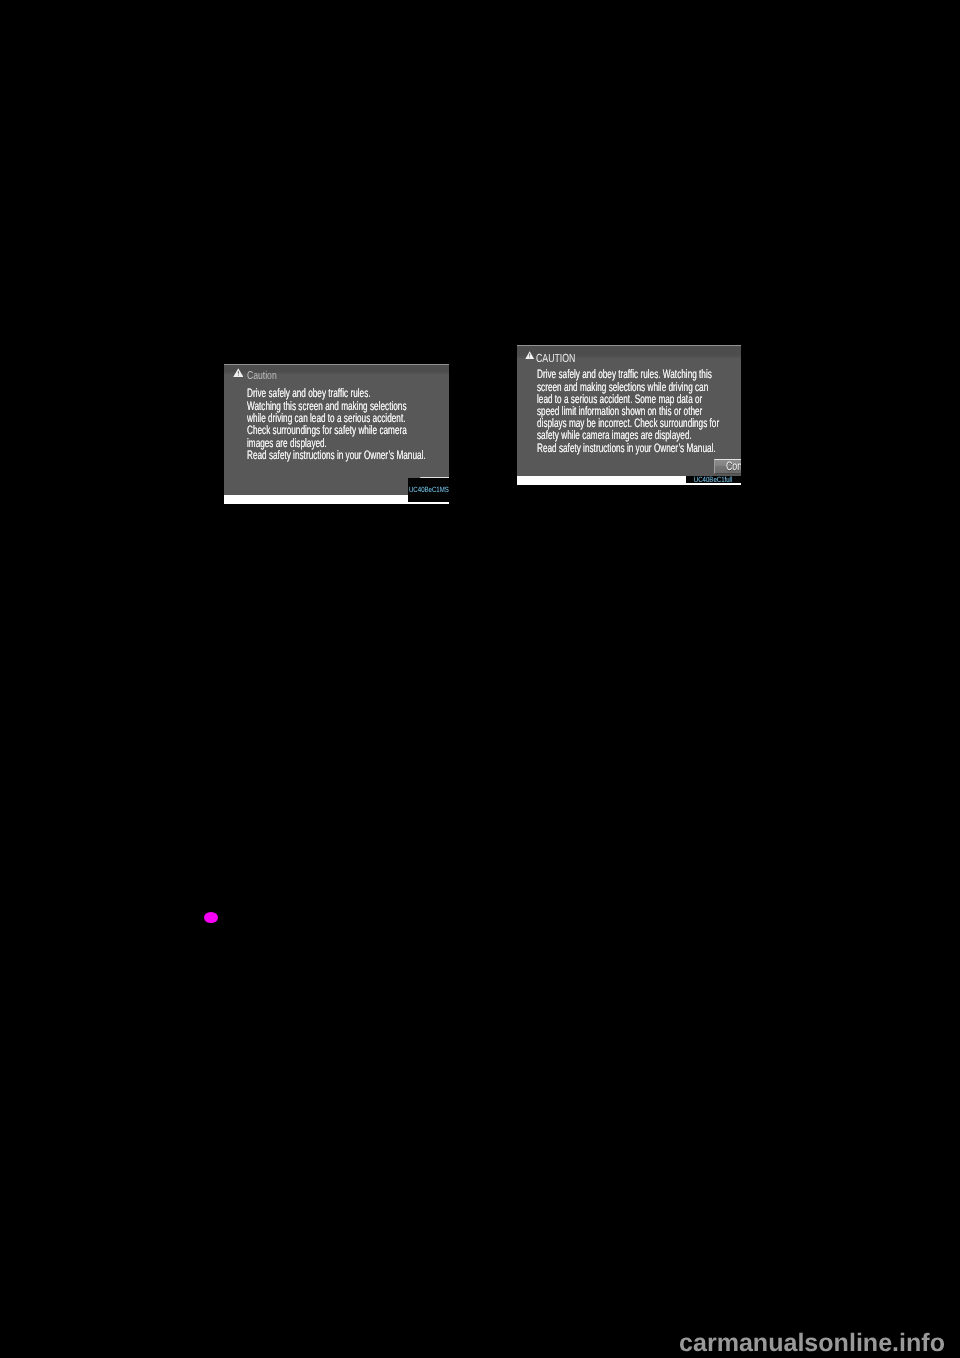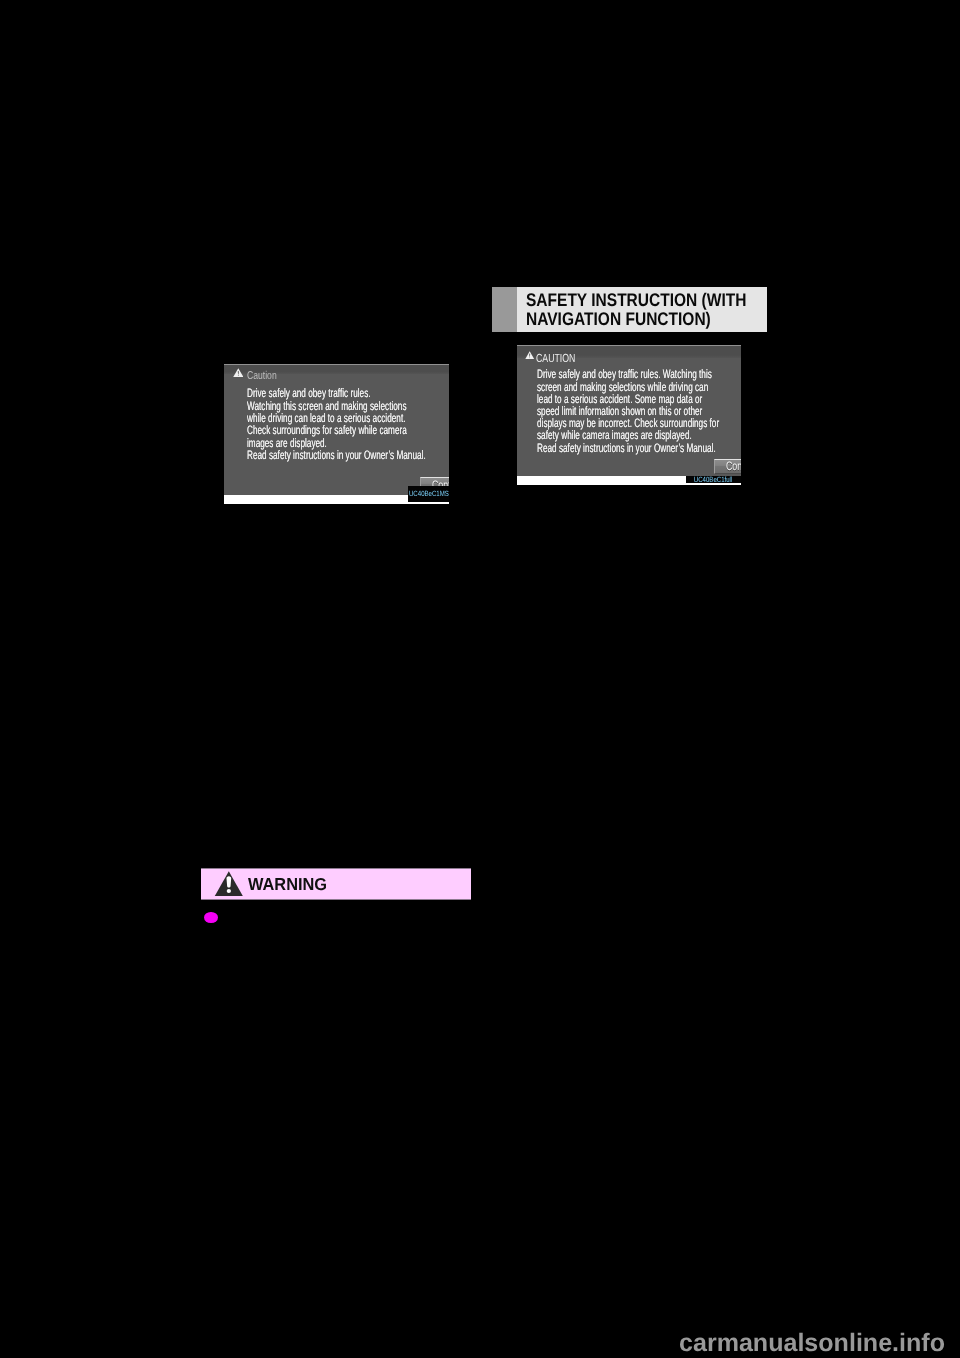--- a/index.html
+++ b/index.html
@@ -68,29 +68,25 @@
                  C51.6 65 50.5 63.5 50.2 60 L48.0 36.5 C47.4 33 49.6 30 53 30 Z" fill="#4d4d4d"></path>
         <ellipse cx="53" cy="75" rx="4.2" ry="4" fill="#4d4d4d"></ellipse>
       </svg>
       <span class="caplabel" style="font-size:11.4px;margin-left:3.6px;transform:scaleX(0.756);">Caution</span>
     </div>
     <div class="body" style="left:23px;top:23.4px;font-size:12.3px;line-height:12.36px;"><div>Drive safely and obey traffic rules.</div><div>Watching this screen and making selections</div><div>while driving can lead to a serious accident.</div><div>Check surroundings for safety while camera</div><div>images are displayed.</div><div>Read safety instructions in your Owner’s Manual.</div></div>
     <div class="btn" style="left:159.7px;top:113.2px;width:59px;height:15px;">
       <span class="btnlabel" style="font-size:12.3px;">Continue</span>
     </div>
     <div class="footbar" style="height:8.6px;"></div>
-    <div class="figid" style="left:184px;right:0;bottom:2.4px;height:16px;">
+    <div class="figid" style="left:184px;right:0;bottom:2.4px;height:24px;">
       <span class="figtext" style="font-size:7.6px;">UC40BeC1MS</span>
     </div>
   </div>
 
-  <div class="sec-head" style="left:492px;top:287px;width:275px;height:45px;">
-    <div class="tab"></div>
-    <div class="txt" style="top:3.3px;"><div>SAFETY INSTRUCTION (WITH</div><div>NAVIGATION FUNCTION)</div></div>
-  </div>
 
   <div class="shot" style="left:517px;top:345px;width:224px;height:140px;">
     <div class="topline"></div>
     <div class="hdr" style="height:12px;"></div>
     <div class="cautionrow" style="left:7.5px;top:5.8px;height:9px;">
       <svg width="9.4" height="8.4" viewBox="0 0 94 84">
         <path d="M47 2 L92 82 L2 82 Z" fill="#f2f2f2"></path>
         <path d="M47 26 C50.2 26 52.2 28.8 51.6 32 L49.6 54 C49.3 57.2 48.3 58.6 47 58.6
                  C45.7 58.6 44.7 57.2 44.4 54 L42.4 32 C41.8 28.8 43.8 26 47 26 Z" fill="#4d4d4d"></path>
         <ellipse cx="47" cy="68" rx="3.9" ry="3.7" fill="#4d4d4d"></ellipse>
@@ -100,27 +96,17 @@
     <div class="body" style="left:20px;top:23.3px;font-size:12.3px;line-height:12.2px;"><div>Drive safely and obey traffic rules. Watching this</div><div>screen and making selections while driving can</div><div>lead to a serious accident. Some map data or</div><div>speed limit information shown on this or other</div><div>displays may be incorrect. Check surroundings for</div><div>safety while camera images are displayed.</div><div>Read safety instructions in your Owner’s Manual.</div></div>
     <div class="btn" style="left:160.7px;top:113.7px;width:59px;height:14.9px;">
       <span class="btnlabel" style="font-size:12.3px;">Continue</span>
     </div>
     <div class="footbar" style="height:8.6px;"></div>
     <div class="figid" style="left:168.7px;right:0;bottom:2.4px;height:6.4px;">
       <span class="figtext" style="font-size:7.6px;">UC40BeC1full</span>
     </div>
   </div>
 
-  <div class="warnbox" style="left:201px;top:868px;width:270px;height:32px;">
-    <svg class="wicon" style="left:12.8px;top:2.3px;" width="29" height="25.2" viewBox="0 0 282 246">
-      <path d="M144 3 L281 243 L7 243 Z" fill="#2b2b2b"></path>
-      <path d="M144.4 52 C158 52 168.6 61.5 167.2 74 L161 148 C160.2 157 153 162 144.4 162
-               C135.8 162 128.6 157 127.8 148 L121.6 74 C120.2 61.5 130.8 52 144.4 52 Z" fill="#ffffff"></path>
-      <ellipse cx="144.4" cy="195" rx="21" ry="19.5" fill="#ffffff"></ellipse>
-    </svg>
-    <span class="wtxt" style="left:47.1px;top:7.0px;font-size:17.3px;line-height:17.3px;
-                 transform:scaleX(0.947);transform-origin:0 0;">WARNING</span>
-  </div>
 
   <div class="bullet" style="left:203.9px;top:911.8px;width:14.2px;height:11.6px;"></div>
 
   <div class="watermark" style="left:679.3px;top:1328.7px;font-size:25.2px;">carmanualsonline.info</div>
 </div>
 
 </body></html>

